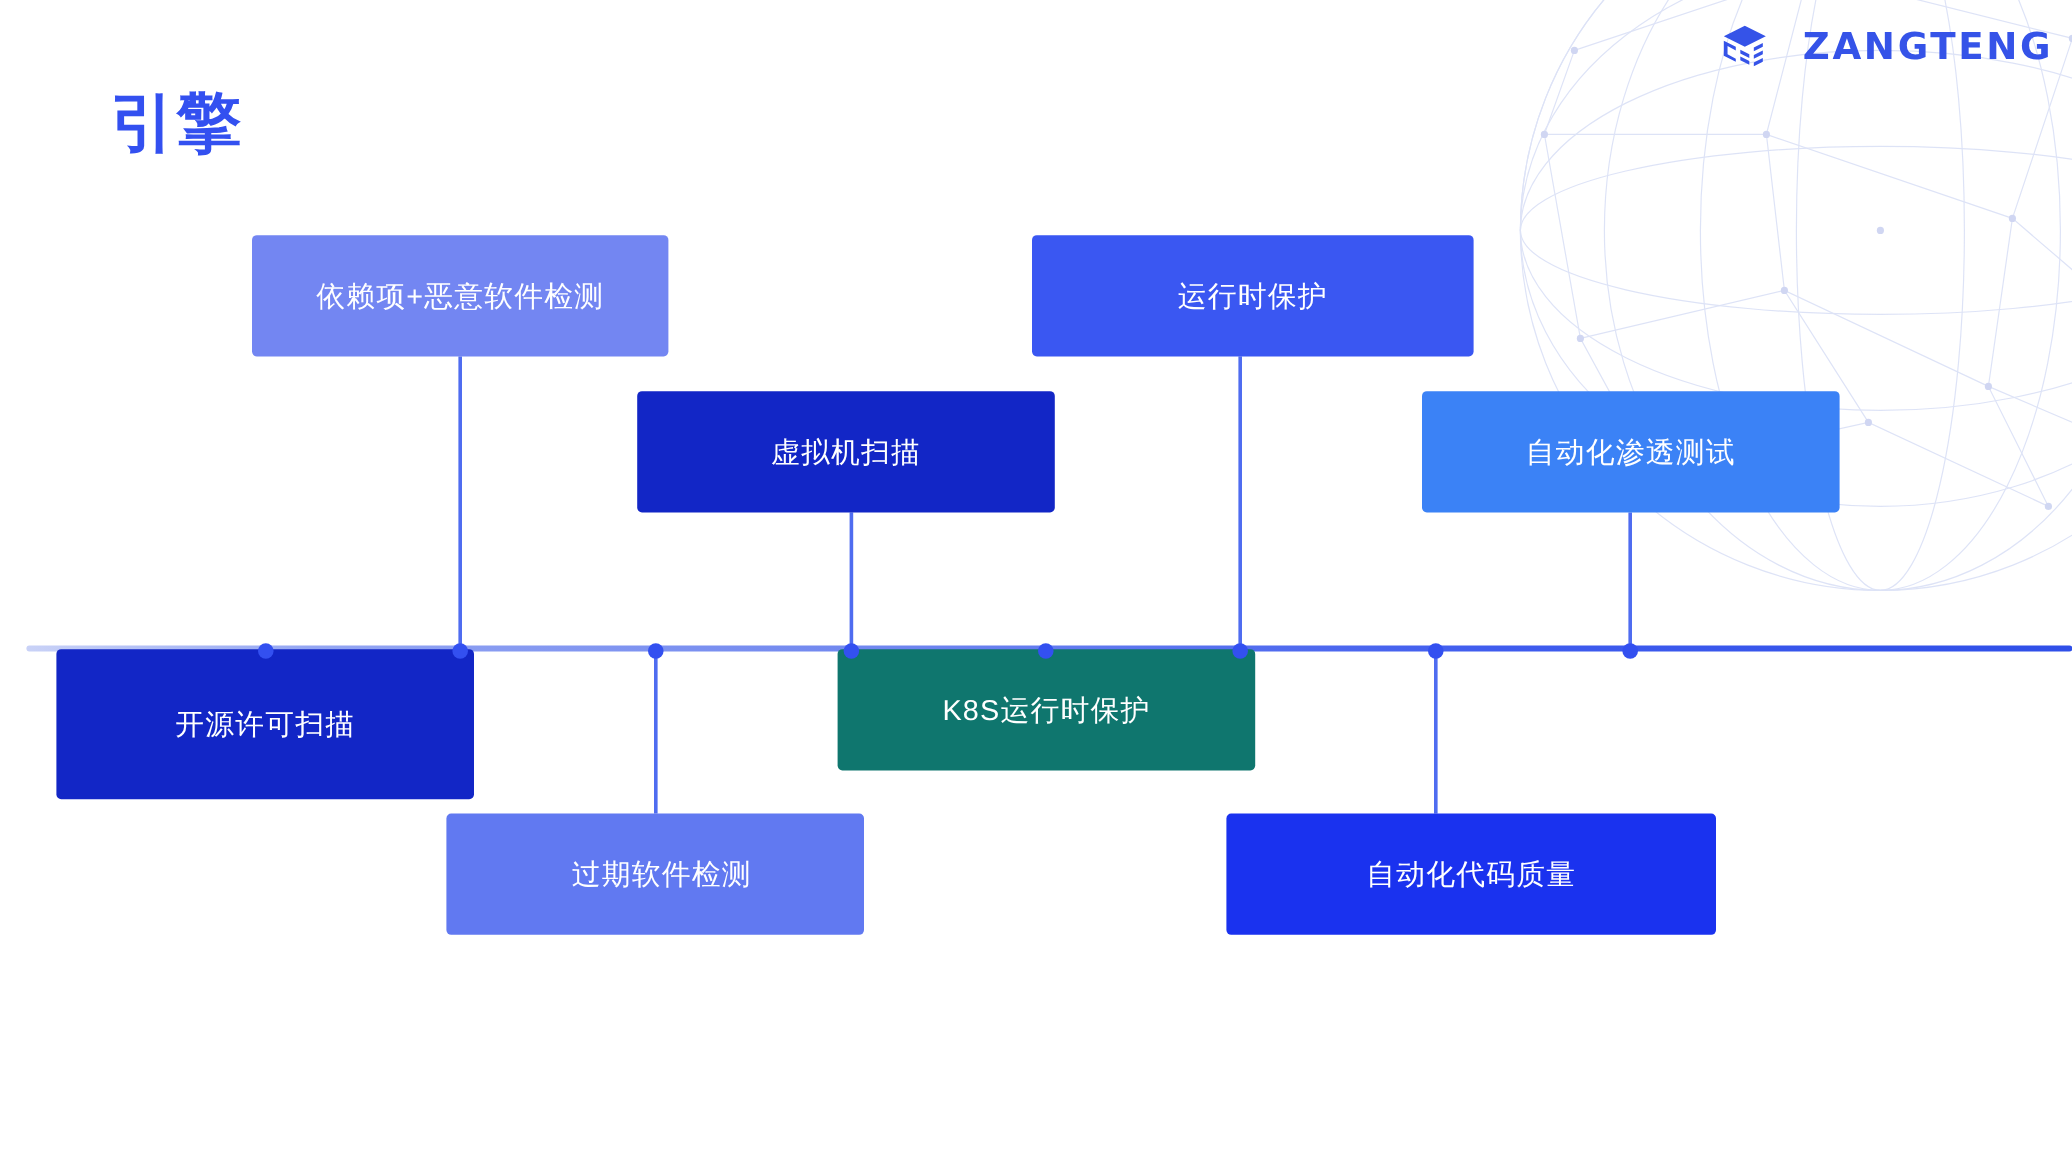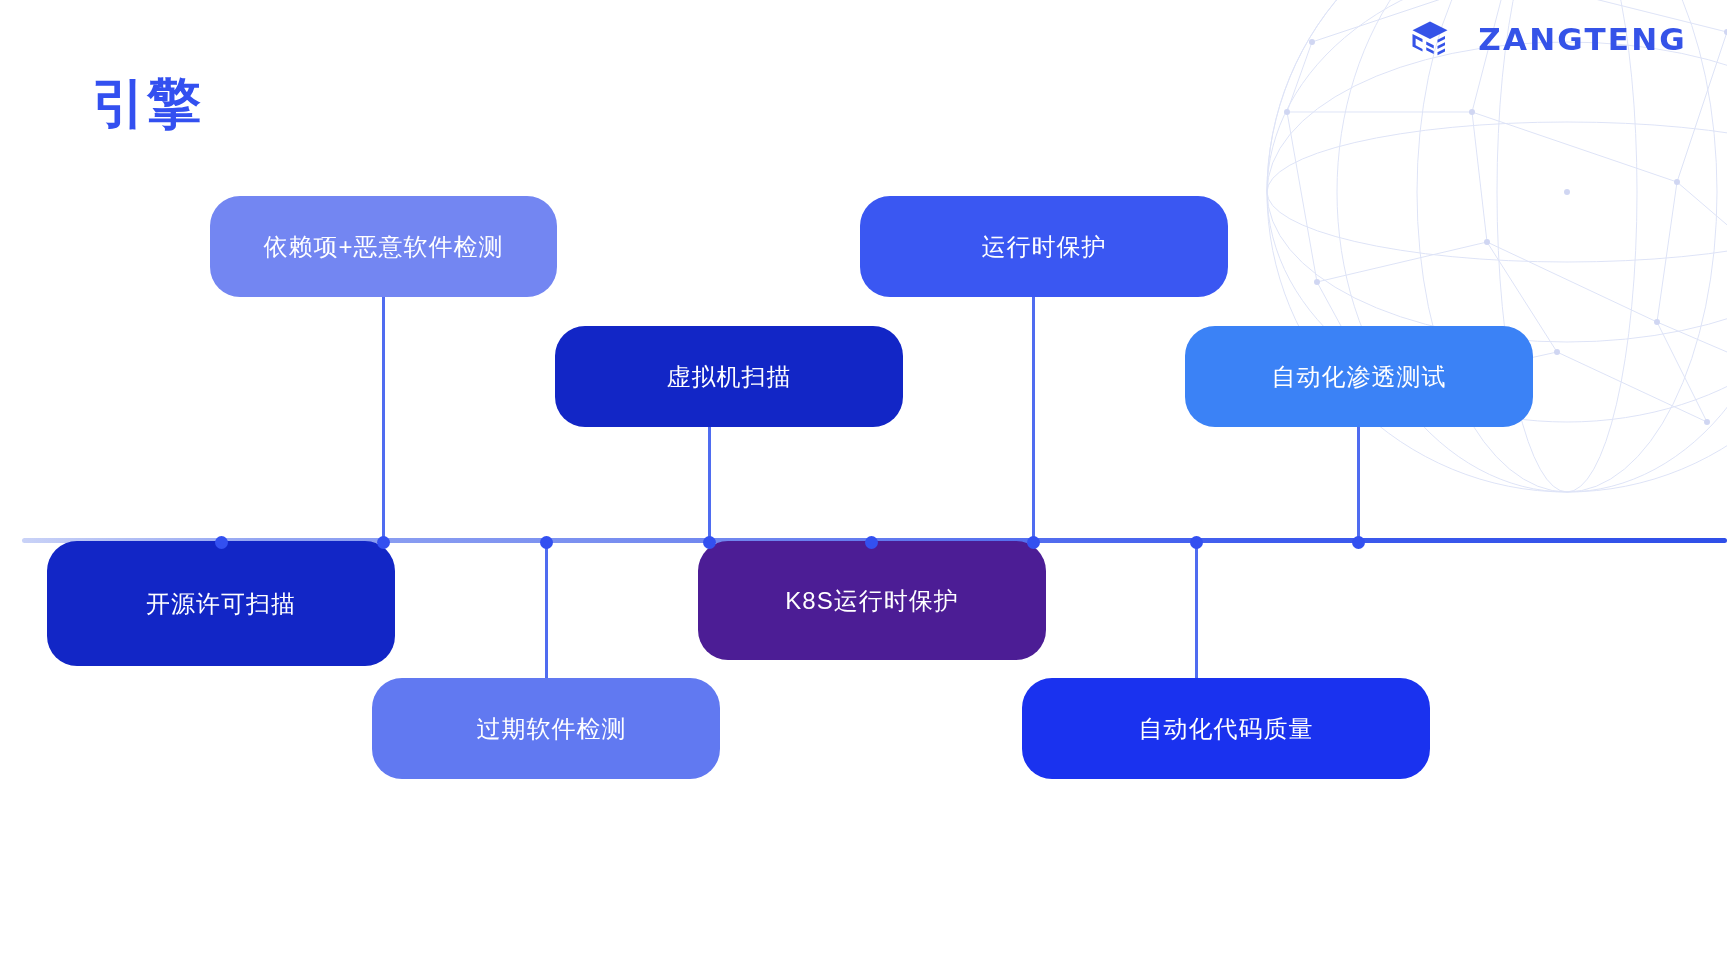--- a/index.html
+++ b/index.html
@@ -26,21 +26,21 @@
     width: 620px;
     height: 620px;
     opacity: 0.55;
     pointer-events: none;
   }
 
   
   .brand {
     position: absolute;
     top: 19px;
-    right: 40px;
+    right: 16px;
     display: flex;
     align-items: center;
     gap: 28px;
   }
   .brand-mark {
     width: 40px;
     height: 40px;
     display: block;
   }
   .brand-text {
@@ -96,21 +96,21 @@
     position: absolute;
     width: 3px;
     margin-left: -1.5px;
     background: #4f6cf0;
     z-index: 2;
   }
 
   
   .card {
     position: absolute;
-    border-radius: 30px;
+    border-radius: 4px;
     display: flex;
     align-items: center;
     justify-content: center;
     color: #ffffff;
     font-size: 24px;
     font-weight: 400;
     letter-spacing: 1px;
     text-align: center;
     z-index: 3;
     box-sizing: border-box;
@@ -187,25 +187,25 @@
         </div>
         <div class="stem" style="left: 383px; background: rgb(79, 108, 240); top: 297px; height: 243px;"></div>
         <div class="card" style="left: 210px; top: 196px; width: 347px; height: 101px; background: rgb(115, 134, 242);">
           <span>依赖项+恶意软件检测</span>
         </div>
         <div class="stem" style="left: 546px; background: rgb(79, 108, 240); top: 540px; height: 138px;"></div>
         <div class="card" style="left: 372px; top: 678px; width: 348px; height: 101px; background: rgb(97, 121, 241); padding-left: 25px;">
           <span>过期软件检测</span>
         </div>
         <div class="stem" style="left: 709px; background: rgb(79, 108, 240); top: 427px; height: 113px;"></div>
-        <div class="card" style="left: 555px; top: 326px; width: 348px; height: 101px; background: rgb(18, 38, 198);">
+        <div class="card" style="left: 531px; top: 326px; width: 348px; height: 101px; background: rgb(18, 38, 198);">
           <span>虚拟机扫描</span>
         </div>
         <div class="stem" style="left: 871px; background: rgb(79, 108, 240); top: 540px; height: 1px;"></div>
-        <div class="card" style="left: 698px; top: 541px; width: 348px; height: 119px; background: #4c1d95; text-align: center;">
+        <div class="card" style="left: 698px; top: 541px; width: 348px; height: 101px; background: #0f766e; text-align: center;">
           <span>K8S运行时保护</span>
         </div>
         <div class="stem" style="left: 1033px; background: rgb(79, 108, 240); top: 297px; height: 243px;"></div>
         <div class="card" style="left: 860px; top: 196px; width: 368px; height: 101px; background: rgb(58, 87, 242);">
           <span>运行时保护</span>
         </div>
         <div class="stem" style="left: 1196px; background: rgb(79, 108, 240); top: 540px; height: 138px;"></div>
         <div class="card" style="left: 1022px; top: 678px; width: 408px; height: 101px; background: rgb(26, 50, 239);">
           <span>自动化代码质量</span>
         </div>

